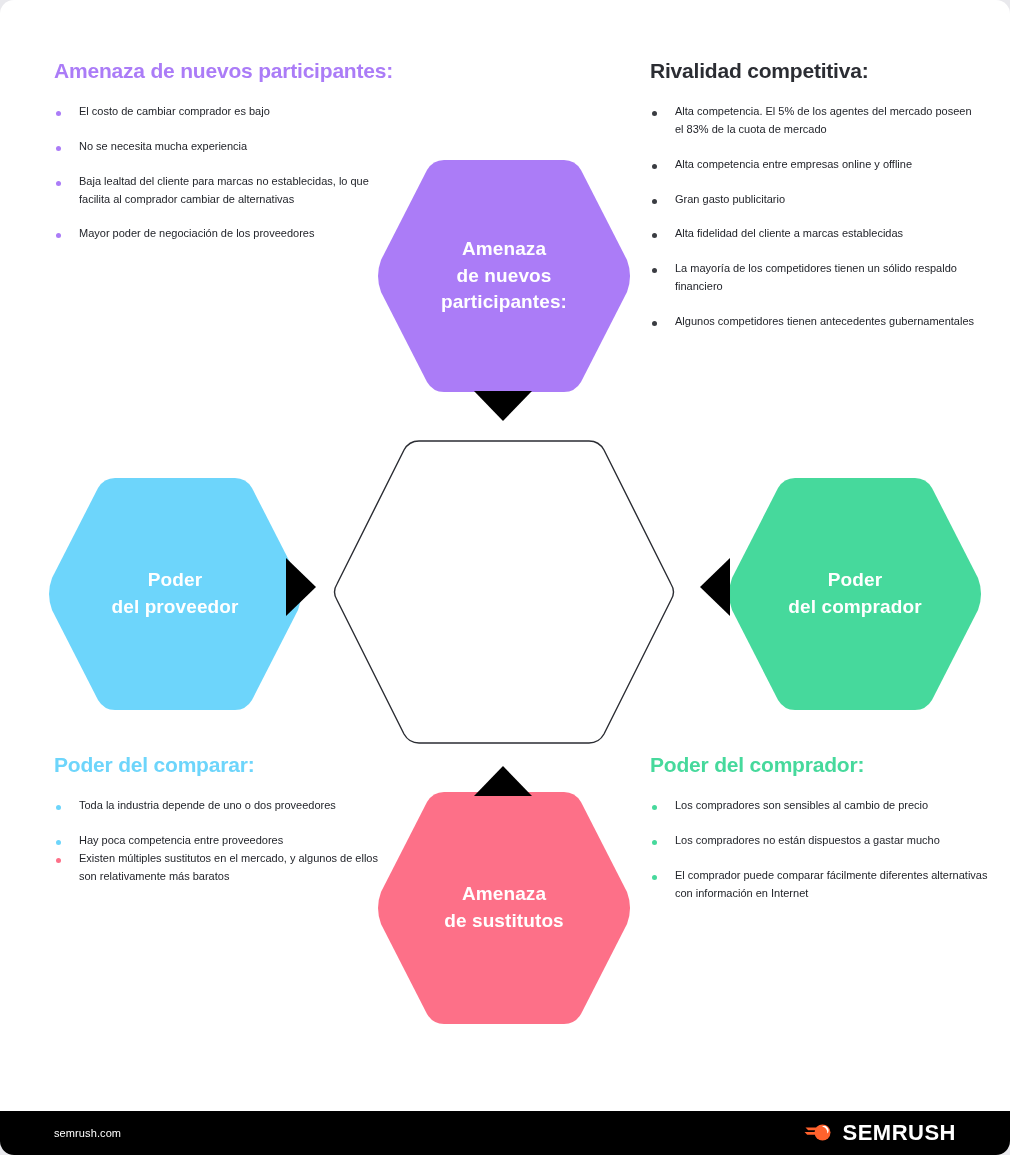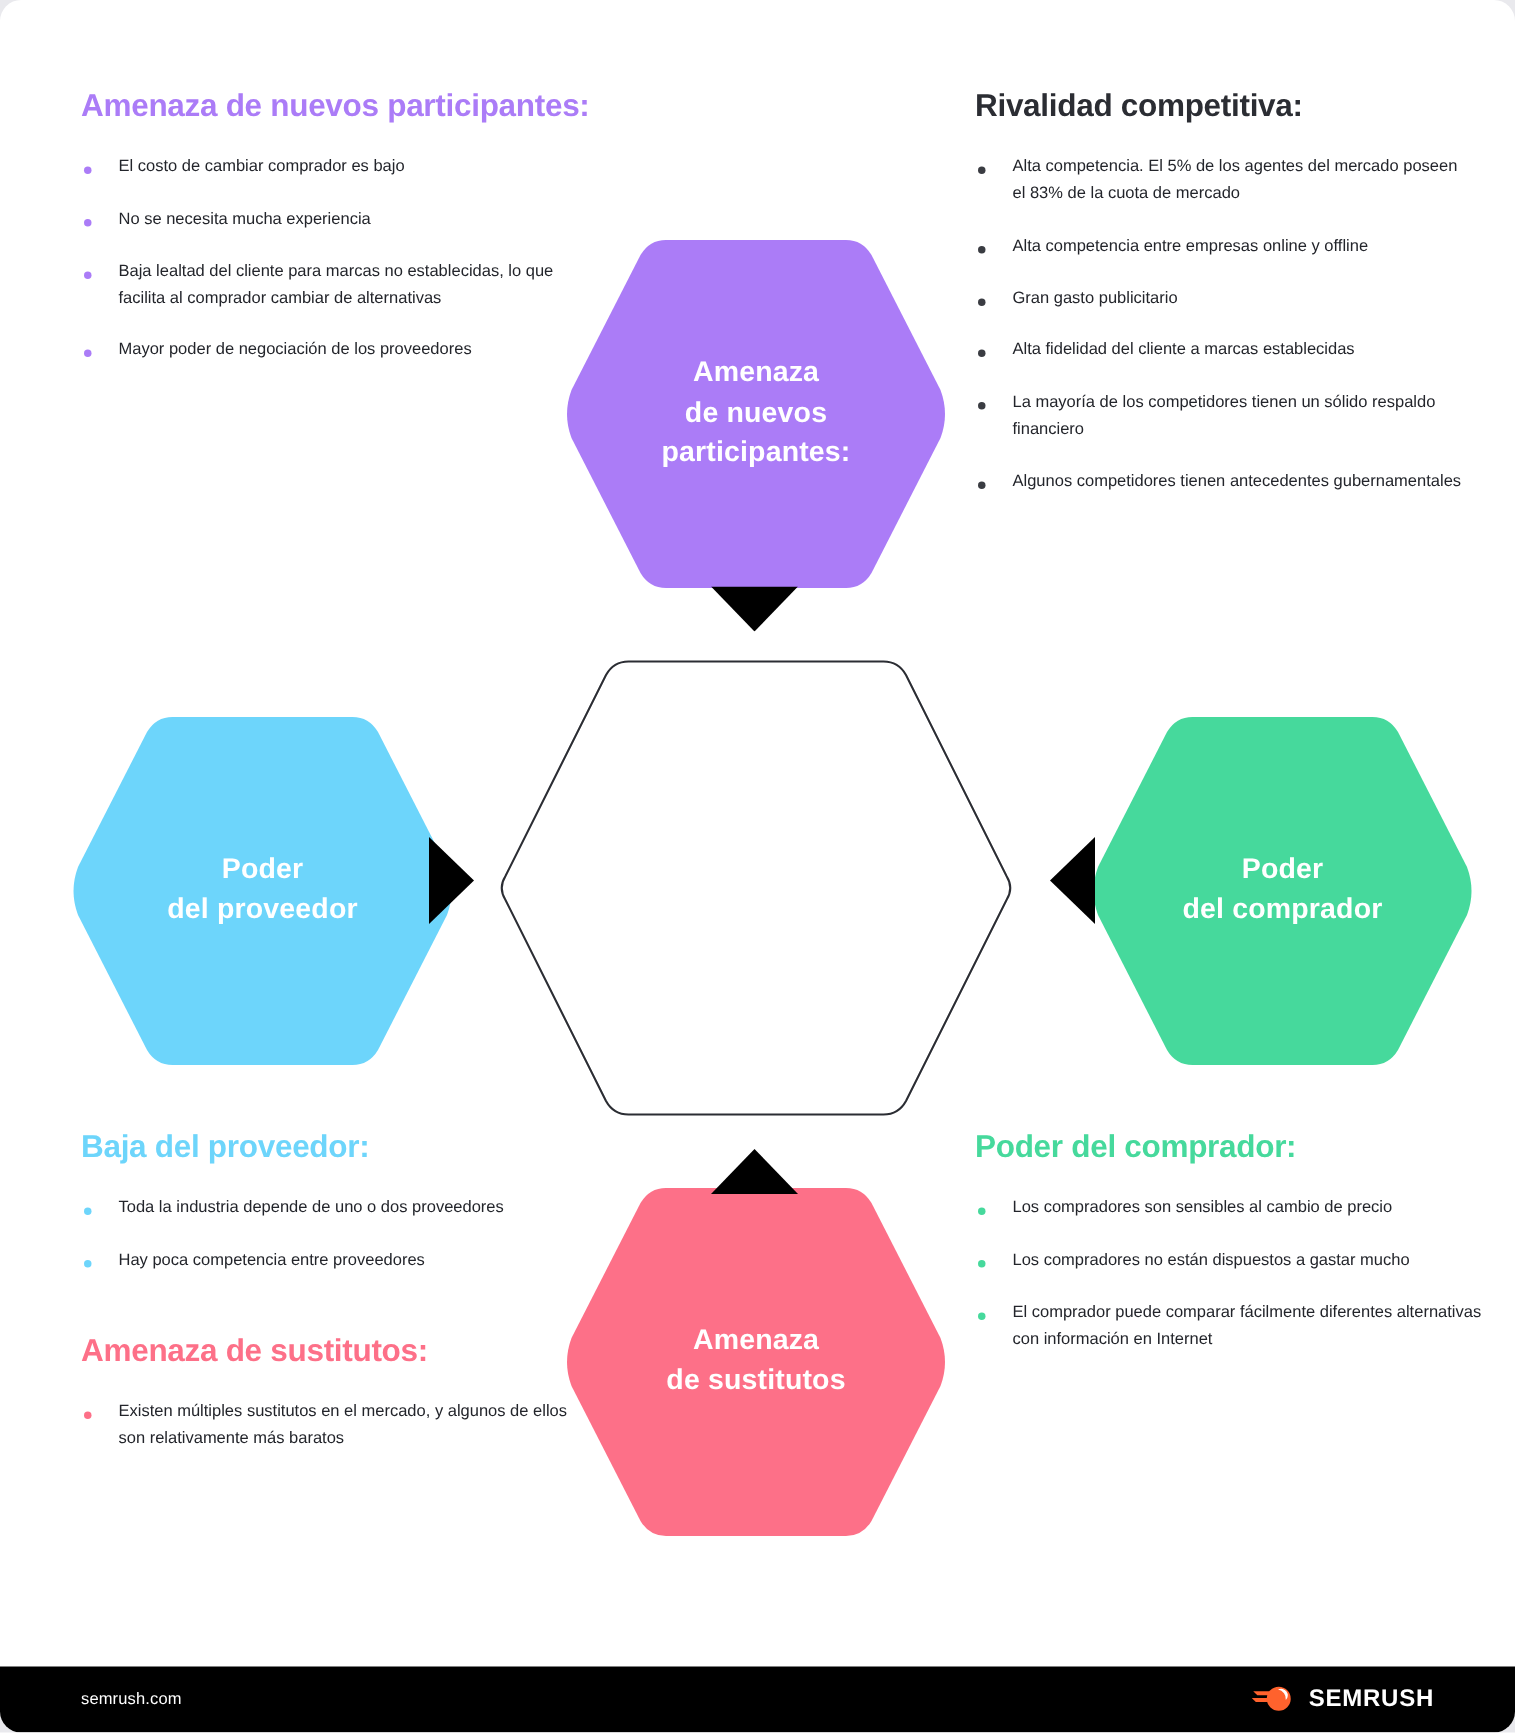--- a/index.html
+++ b/index.html
@@ -117,21 +117,21 @@
     letter-spacing: 0.1px;
   }
   .brand {
     margin-left: auto;
     display: flex;
     align-items: center;
     gap: 8px;
   }
   .brand-name {
     color: #ffffff;
-    font-size: 16px;
+    font-size: 22px;
     font-weight: bold;
     letter-spacing: 0.5px;
   }
 </style>
 </head>
 <body>
 
 <div class="card">
 
   <div class="col col-tl">
@@ -150,27 +150,26 @@
       <li><span class="dot"></span><span>Alta competencia. El 5% de los agentes del mercado poseen el 83% de la cuota de mercado</span></li>
       <li><span class="dot"></span><span>Alta competencia entre empresas online y offline</span></li>
       <li><span class="dot"></span><span>Gran gasto publicitario</span></li>
       <li><span class="dot"></span><span>Alta fidelidad del cliente a marcas establecidas</span></li>
       <li><span class="dot"></span><span>La mayoría de los competidores tienen un sólido respaldo financiero</span></li>
       <li><span class="dot"></span><span>Algunos competidores tienen antecedentes gubernamentales</span></li>
     </ul>
   </div>
 
   <div class="col col-bl">
-    <div class="section-title t-blue">Baja del proveedor:</div>
+    <div class="section-title t-blue">Poder del comparar:</div>
     <ul class="bullets d-blue">
       <li><span class="dot"></span><span>Toda la industria depende de uno o dos proveedores</span></li>
       <li><span class="dot"></span><span>Hay poca competencia entre proveedores</span></li>
     </ul>
 
-    <div class="section-title t-pink gap-block">Amenaza de sustitutos:</div>
     <ul class="bullets d-pink">
       <li><span class="dot"></span><span>Existen múltiples sustitutos en el mercado, y algunos de ellos son relativamente más baratos</span></li>
     </ul>
   </div>
 
   <div class="col col-br">
     <div class="section-title t-green">Poder del comprador:</div>
     <ul class="bullets d-green">
       <li><span class="dot"></span><span>Los compradores son sensibles al cambio de precio</span></li>
       <li><span class="dot"></span><span>Los compradores no están dispuestos a gastar mucho</span></li>

